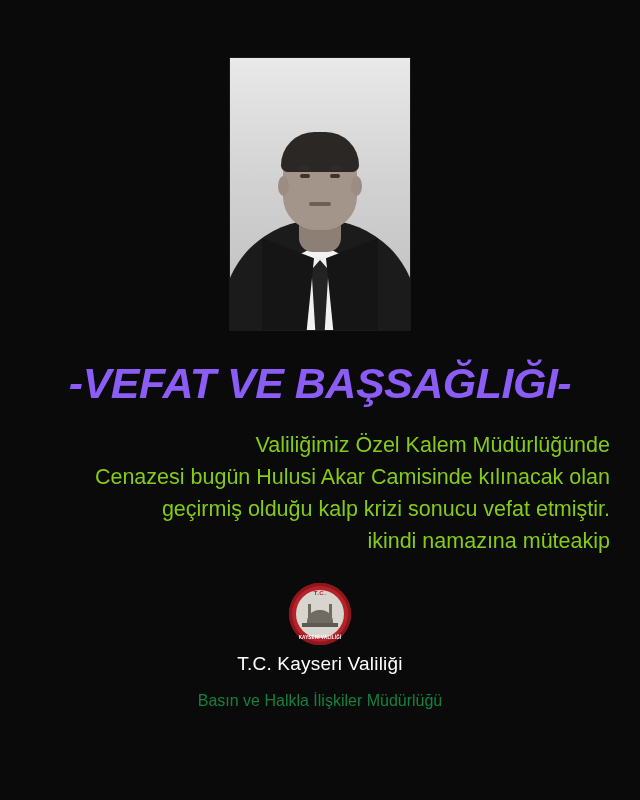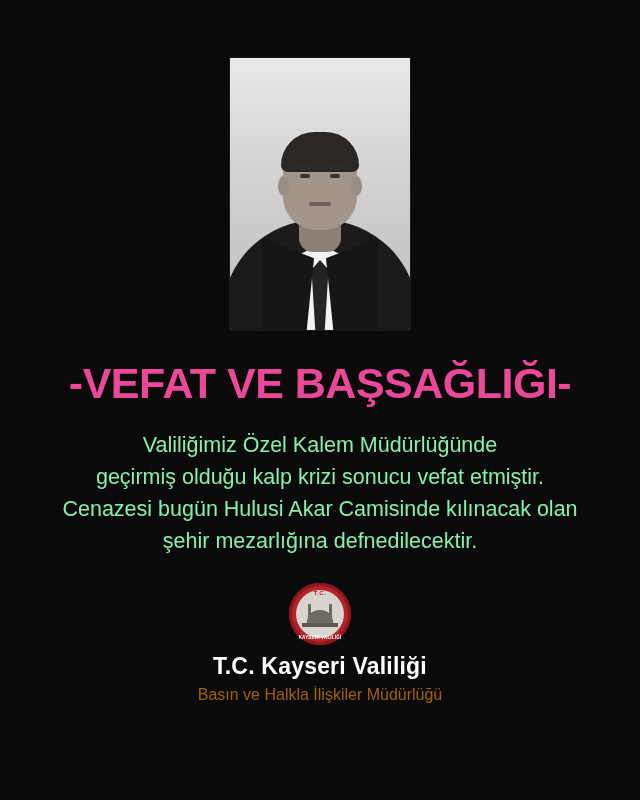--- a/index.html
+++ b/index.html
@@ -156,32 +156,33 @@
     background: #6d5f58;
     border-radius: 3px;
   }
 
   
   .headline {
     margin-top: 32px;
     font-size: 43px;
     font-weight: bold;
     letter-spacing: -0.5px;
-    color: #ec4899;
+    color: #8b5cf6;
     text-align: center;
     line-height: 1;
     white-space: nowrap;
+    font-style: italic;
   }
 
   
   .body-text {
     margin-top: 24px;
     width: 580px;
-    text-align: center;
-    color: #86efac;
+    text-align: right;
+    color: #84cc16;
     font-size: 21.5px;
     line-height: 32px;
     font-weight: 400;
   }
   .body-text .ln { display: block; }
 
   
   .emblem-wrap {
     margin-top: 26px;
     display: flex;
@@ -255,29 +256,29 @@
     letter-spacing: 0.2px;
     font-weight: bold;
   }
 
   
   .footer {
     margin-top: 8px;
     text-align: center;
   }
   .footer .org {
-    font-size: 23px;
-    font-weight: bold;
+    font-size: 19px;
+    font-weight: normal;
     color: #ffffff;
     letter-spacing: 0.2px;
   }
   .footer .dept {
-    margin-top: 6px;
+    margin-top: 17px;
     font-size: 16px;
-    color: #a16207;
+    color: #15803d;
     font-weight: 400;
   }
 </style>
 </head>
 <body>
 
 <div class="poster">
 
   <div class="photo-frame">
     <div class="photo-bg"></div>
@@ -295,23 +296,23 @@
     <div class="p-brow-r"></div>
     <div class="p-eye-l"></div>
     <div class="p-eye-r"></div>
     <div class="p-mouth"></div>
   </div>
 
   <div class="headline">-VEFAT VE BAŞSAĞLIĞI-</div>
 
   <div class="body-text">
     <span class="ln">Valiliğimiz Özel Kalem Müdürlüğünde</span>
+    <span class="ln">Cenazesi bugün Hulusi Akar Camisinde kılınacak olan</span>
     <span class="ln">geçirmiş olduğu kalp krizi sonucu vefat etmiştir.</span>
-    <span class="ln">Cenazesi bugün Hulusi Akar Camisinde kılınacak olan</span>
-    <span class="ln">şehir mezarlığına defnedilecektir.</span>
+    <span class="ln">ikindi namazına müteakip</span>
   </div>
 
   <div class="emblem-wrap">
     <div class="emblem">
       <div class="ring"></div>
       <div class="inner">
         <div class="min-l"></div>
         <div class="min-r"></div>
         <div class="mosque"></div>
         <div class="base"></div>

